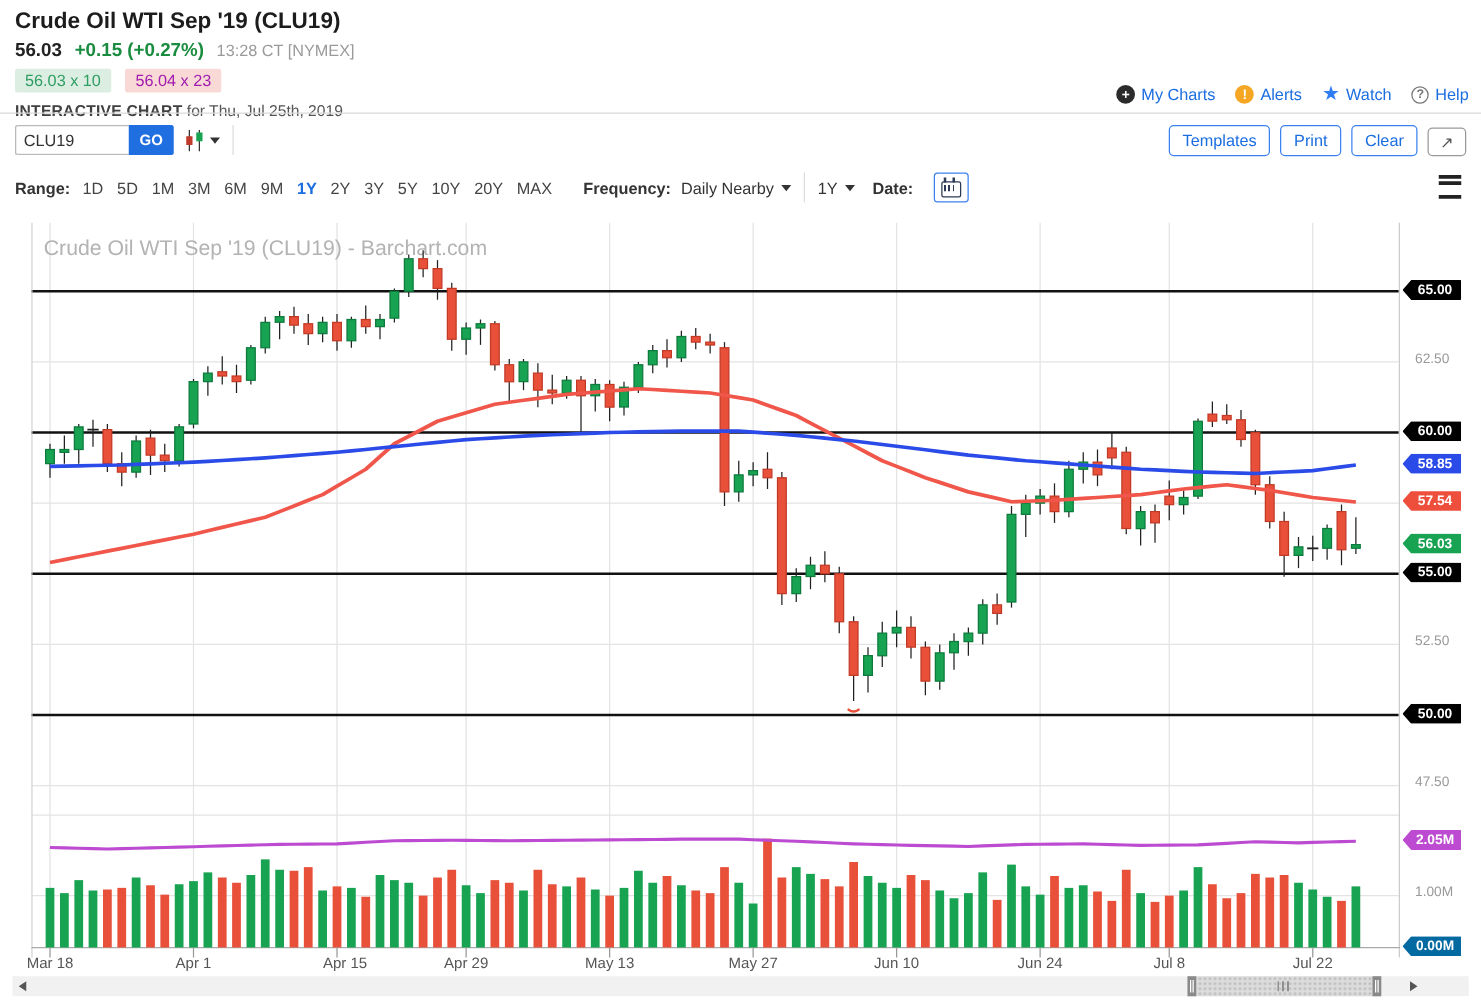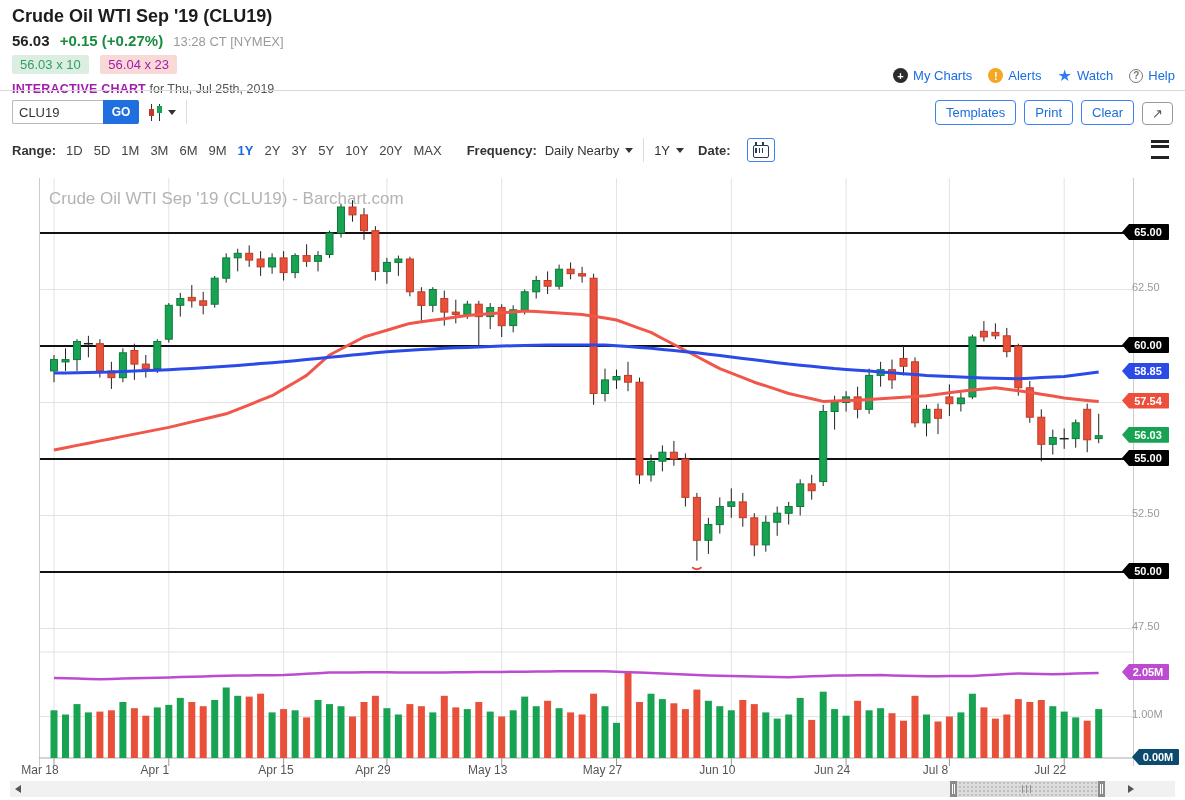--- a/index.html
+++ b/index.html
@@ -9,21 +9,21 @@
   .hdr{position:absolute;left:12px;top:6px;}
   .hdr-title{font-size:18px;font-weight:bold;color:#1c1c1c;}
   .hdr-price-row{margin-top:5px;font-size:15px;}
   .hdr-last{font-weight:bold;color:#222;}
   .hdr-change{font-weight:bold;color:#1a8c3f;margin-left:6px;}
   .hdr-time{font-size:13px;color:#9a9a9a;margin-left:6px;font-weight:normal;}
   .hdr-badges{margin-top:6px;font-size:13px;}
   .badge-bid{display:inline-block;padding:2px 8px;border-radius:2px;background:#dceee2;color:#2f9e63;}
   .badge-ask{display:inline-block;padding:2px 8px;border-radius:2px;background:#f9d9d6;color:#a21caf;margin-left:8px;}
   .hdr-ic{margin-top:8px;font-size:12.5px;color:#555;}
-  .hdr-ic b{color:#a21caf;letter-spacing:.2px;}
+  .hdr-ic b{color:#404040;letter-spacing:.2px;}
   .hdr-rule{position:absolute;left:0;top:90px;width:1185px;height:0;border-top:1px solid #d9d9d9;}
   .hdr-links{position:absolute;right:10px;top:68px;display:flex;gap:16px;font-size:13px;align-items:center;}
   .hdr-link{display:flex;align-items:center;gap:5px;color:#1b6ee0;cursor:pointer;}
   .ic-circle{display:inline-flex;width:15px;height:15px;border-radius:50%;align-items:center;justify-content:center;
              font-size:11px;font-weight:bold;color:#fff;}
   .ic-plus{background:#2b2b2b;}
   .ic-alert{background:#f5a623;}
   .ic-star{color:#2f7df5;font-size:16px;line-height:15px;}
   .ic-help{border:1.5px solid #777;color:#777;background:#fff;width:12px;height:12px;font-size:10px;}
   
@@ -54,21 +54,21 @@
   .cal-btn{border:1px solid #3b82f0;border-radius:3px;width:26px;height:22px;display:flex;align-items:center;
            justify-content:center;cursor:pointer;background:#fff;margin-left:8px;}
   .cal-ic{position:relative;width:14px;height:11px;border:1.5px solid #2b3a55;border-radius:2px;margin-top:3px;}
   .cal-ic:before{content:"";position:absolute;left:1.5px;top:-4px;width:2px;height:4px;background:#2b3a55;box-shadow:7px 0 0 #2b3a55;}
   .cal-ic:after{content:"";position:absolute;left:1px;top:2px;width:9px;height:5px;
         background-image:repeating-linear-gradient(90deg,#2b3a55 0 1.5px,transparent 1.5px 3.5px);}
   .burger{position:absolute;right:16px;top:140px;width:18px;height:13px;cursor:pointer;
           border-top:3px solid #222;border-bottom:3px solid #222;}
   .burger:before{content:"";display:block;margin-top:2px;height:3px;background:#222;}
   
-  .chart-holder{position:absolute;left:39px;top:178px;width:1051px;height:592px;}
+  .chart-holder{position:absolute;left:25px;top:178px;width:1051px;height:592px;}
   .yaxis{position:absolute;left:1122px;top:0;width:62px;height:800px;}
   .axis-badge{position:absolute;font-size:11px;font-weight:bold;color:#fff;padding:2px 5px 2px 10px;
               border-radius:1px;clip-path:polygon(7px 0,100% 0,100% 100%,7px 100%,0 50%);min-width:32px;text-align:center;}
   .axis-text{position:absolute;font-size:11px;color:#999;padding-left:10px;}
   .xlabels{position:absolute;left:0;top:763px;width:1185px;height:16px;font-size:12px;color:#555;text-align:right;}
   .xlab{position:absolute;transform:translateX(-50%);white-space:nowrap;}
   
   .scroll-track{position:absolute;left:10px;top:781px;width:1165px;height:16px;background:#f1f1f1;}
   .sarrow{position:absolute;top:4px;width:0;height:0;border-top:4px solid transparent;border-bottom:4px solid transparent;}
   .sarrow.left{left:5px;border-right:6px solid #555;}
@@ -484,21 +484,21 @@
       <div class="axis-badge" style="background: rgb(0, 0, 0); top: 337px; left: 0px;">60.00</div>
       <div class="axis-badge" style="background: rgb(43, 75, 232); top: 362.99px; left: 0px;">58.85</div>
       <div class="axis-badge" style="background: rgb(237, 79, 60); top: 392.596px; left: 0px;">57.54</div>
       <div class="axis-badge" style="background: rgb(23, 163, 82); top: 426.722px; left: 0px;">56.03</div>
       <div class="axis-badge" style="background: rgb(0, 0, 0); top: 450px; left: 0px;">55.00</div>
       <div class="axis-text" style="top: 506.5px; left: 0px;">52.50</div>
       <div class="axis-badge" style="background: rgb(0, 0, 0); top: 563px; left: 0px;">50.00</div>
       <div class="axis-text" style="top: 619.5px; left: 0px;">47.50</div>
       <div class="axis-badge" style="background: rgb(189, 75, 209); top: 664.007px; left: 0px;">2.05M</div>
       <div class="axis-text" style="top: 707.54px; left: 0px;">1.00M</div>
-      <div class="axis-badge" style="background: #0c4a6e; top: 749px; left: 10px;">0.00M</div>
+      <div class="axis-badge" style="background: #0369a1; top: 749px; left: 0px;">0.00M</div>
     </div>
   <div class="xlabels" id="xlabels">
       <span class="xlab" style="left: 40px;">Mar 18</span>
       <span class="xlab" style="left: 154.8px;">Apr 1</span>
       <span class="xlab" style="left: 276px;">Apr 15</span>
       <span class="xlab" style="left: 372.92px;">Apr 29</span>
       <span class="xlab" style="left: 487.72px;">May 13</span>
       <span class="xlab" style="left: 602.52px;">May 27</span>
       <span class="xlab" style="left: 717.32px;">Jun 10</span>
       <span class="xlab" style="left: 832.12px;">Jun 24</span>

